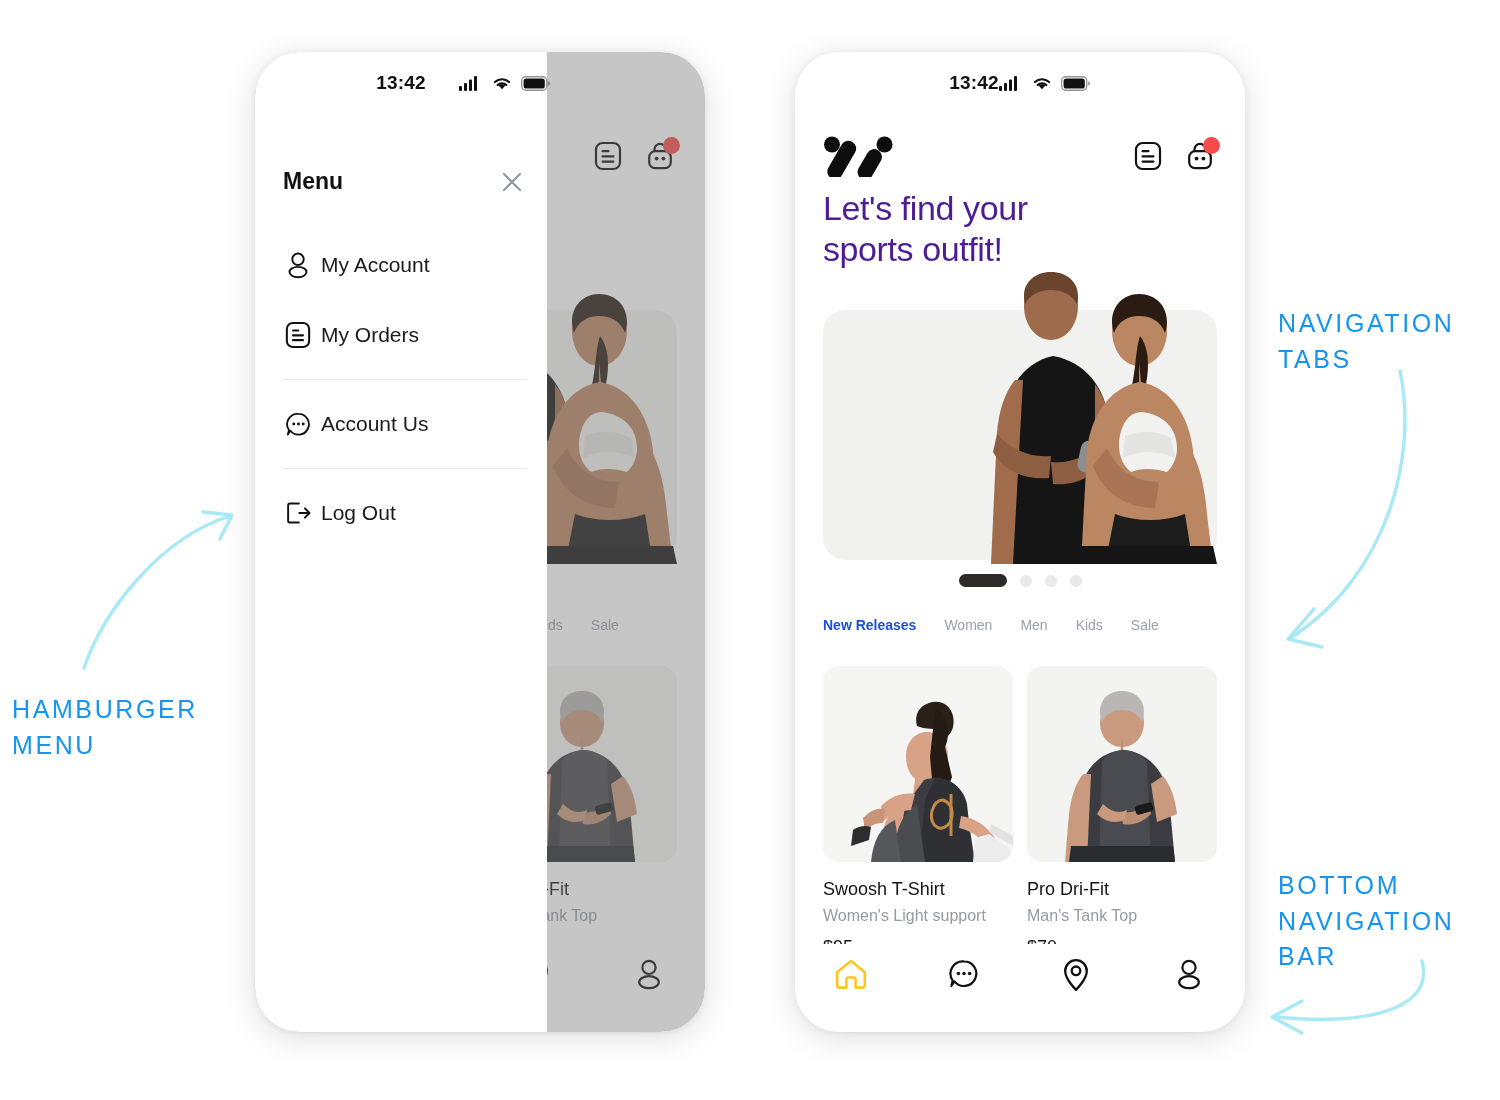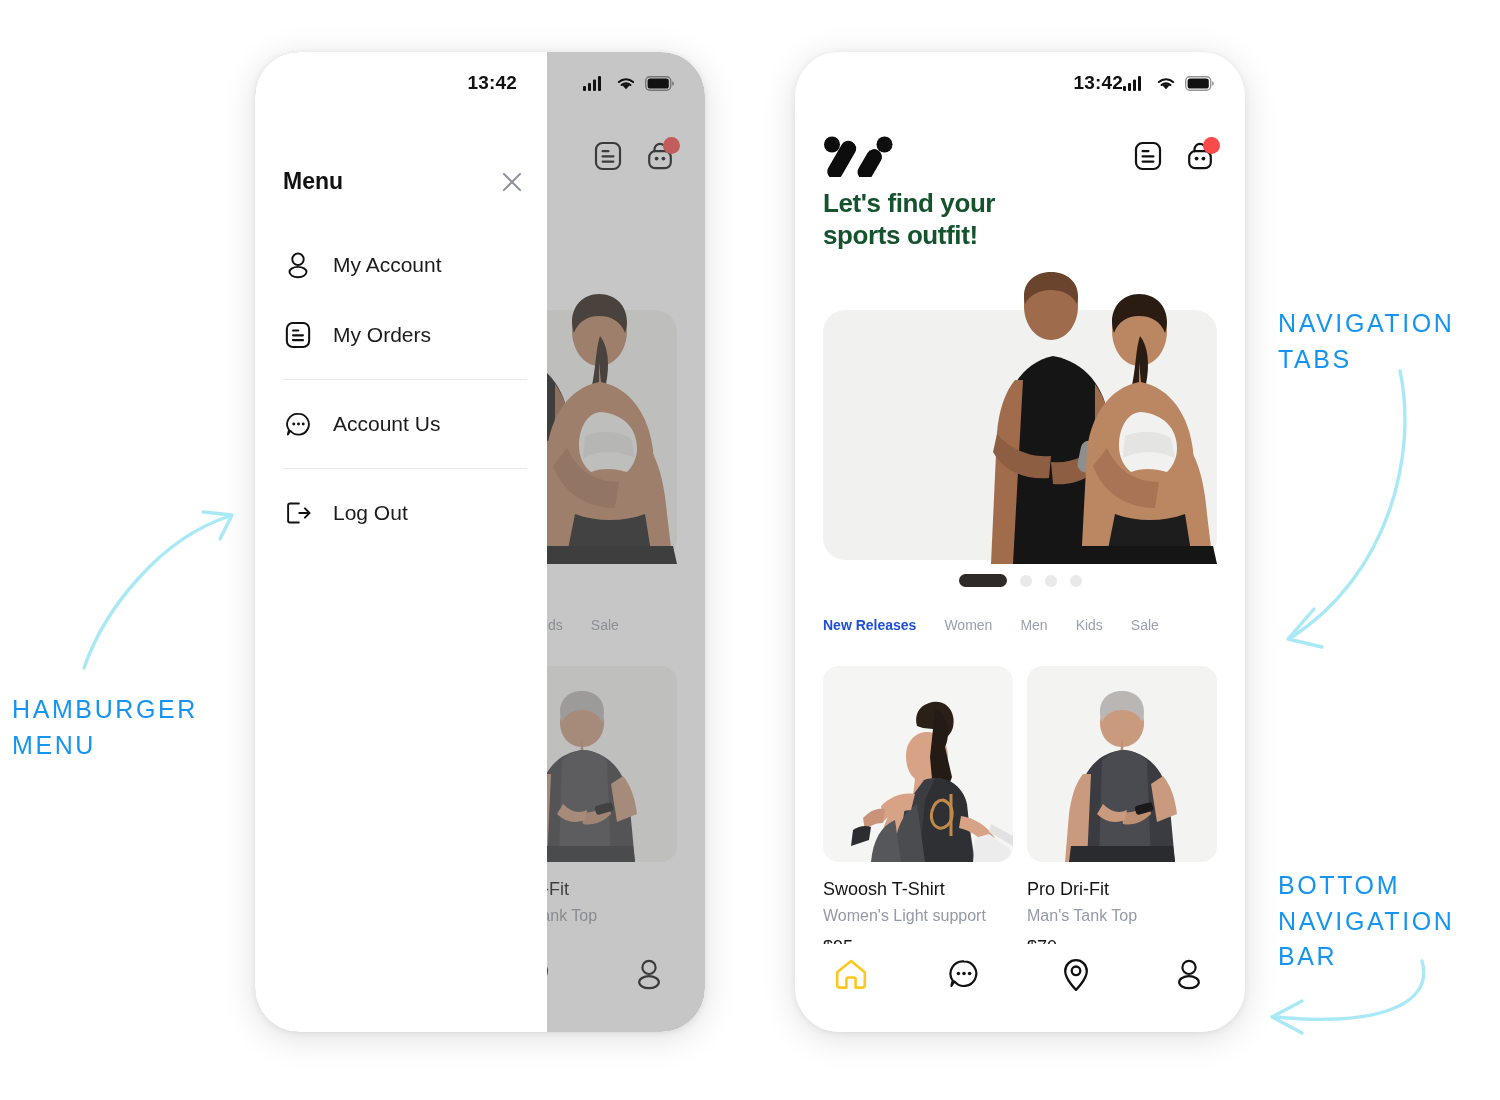--- a/index.html
+++ b/index.html
@@ -34,21 +34,21 @@
     border-radius: 44px;
   }
 
   
   .statusbar {
     position: absolute;
     top: 0; left: 0; right: 0;
     height: 62px;
     display: flex;
     align-items: center;
-    justify-content: flex-end;
+    justify-content: center;
     padding: 0 30px;
     box-sizing: border-box;
     z-index: 30;
   }
   .sb-time {
     font-size: 19px;
     font-weight: bold;
     color: #111111;
     letter-spacing: 0.2px;
   }
@@ -74,24 +74,24 @@
     border-radius: 50%;
     background: #fa4b4b;
   }
 
   
   .hero-title {
     position: absolute;
     top: 136px;
     left: 28px;
     right: 30px;
-    font-size: 26px;
+    font-size: 34px;
     line-height: 1.22;
-    font-weight: 700;
-    color: #14532d;
+    font-weight: 400;
+    color: #4c1d95;
     letter-spacing: -0.4px;
   }
   .hero-card {
     position: absolute;
     top: 258px;
     left: 28px;
     width: 394px;
     height: 250px;
     background: #f1f1f0;
     border-radius: 22px;
@@ -205,21 +205,21 @@
     right: 22px;
     display: flex;
     align-items: center;
     justify-content: space-between;
   }
   .drawer-title { font-size: 23px; font-weight: bold; color: #111111; }
   .menu-list { position: absolute; top: 178px; left: 28px; right: 20px; }
   .menu-item {
     display: flex;
     align-items: center;
-    gap: 20px;
+    gap: 8px;
     height: 70px;
   }
   .menu-label { font-size: 21px; color: #1b1b1b; }
   .menu-sep { height: 1px; background: #e8e8e8; margin: 9px 0 9px 0; }
 
   
   .anno {
     position: absolute;
     color: #1594f0;
     font-size: 25px;

